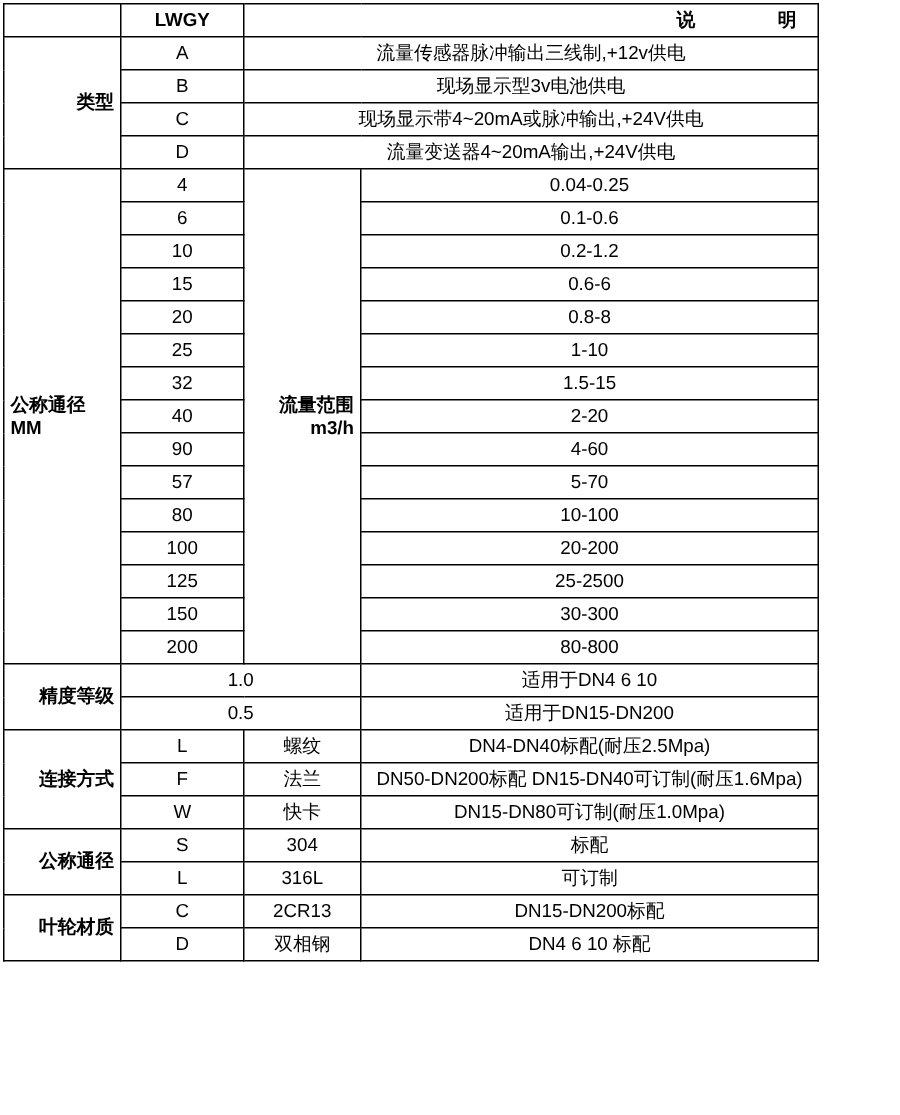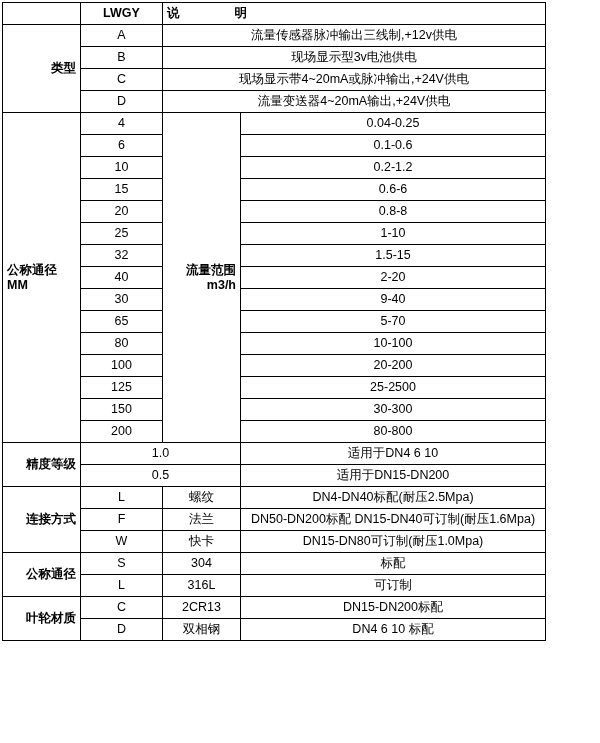--- a/index.html
+++ b/index.html
@@ -41,21 +41,21 @@
   .c-left {
     text-align: center;
     padding-left: 6px;
   }
   .hdr {
     text-align: center;
     font-weight: bold;
     font-size: 13.5px;
   }
   .hdr-desc {
-    text-align: left;
+    text-align: right;
     font-weight: bold;
     font-size: 13.5px;
     letter-spacing: 10px;
     padding-left: 14px;
   }
   .col-a { width: 78px; }
   .col-b { width: 82px; }
   .col-c { width: 78px; }
   .col-d { width: auto; }
   .flowrange {
@@ -143,25 +143,25 @@
     </tr>
     <tr>
       <td class="c-center">32</td>
       <td class="c-left">1.5-15</td>
     </tr>
     <tr>
       <td class="c-center">40</td>
       <td class="c-left">2-20</td>
     </tr>
     <tr>
-      <td class="c-center">30</td>
-      <td class="c-left">9-40</td>
-    </tr>
-    <tr>
-      <td class="c-center">65</td>
+      <td class="c-center">90</td>
+      <td class="c-left">4-60</td>
+    </tr>
+    <tr>
+      <td class="c-center">57</td>
       <td class="c-left">5-70</td>
     </tr>
     <tr>
       <td class="c-center">80</td>
       <td class="c-left">10-100</td>
     </tr>
     <tr>
       <td class="c-center">100</td>
       <td class="c-left">20-200</td>
     </tr>

